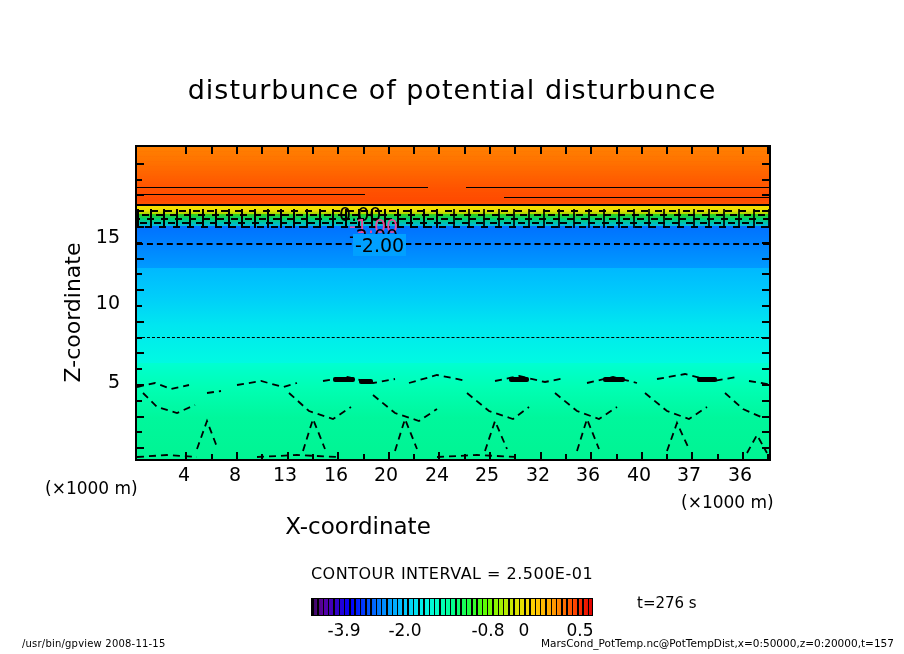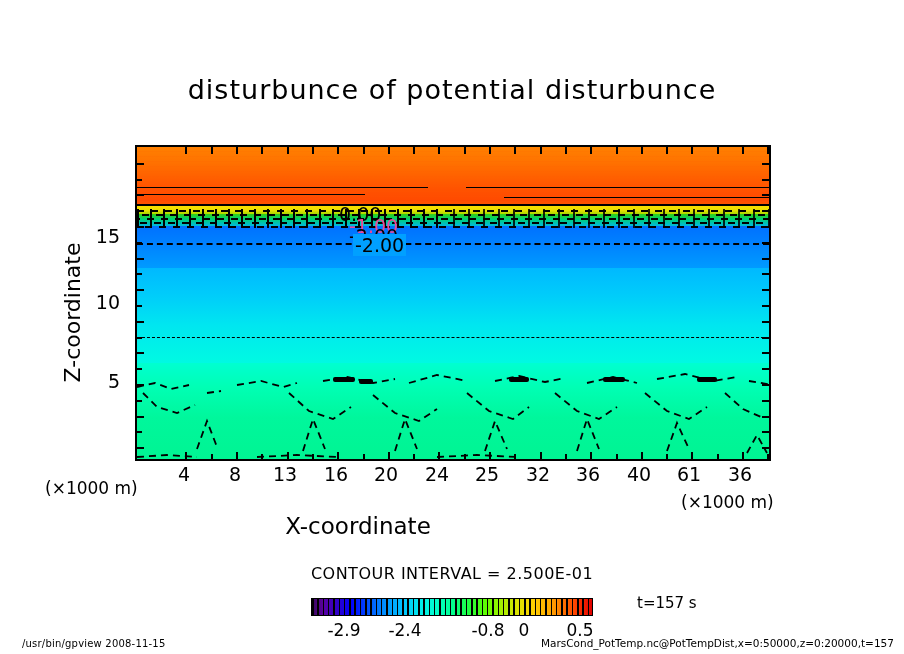--- a/index.html
+++ b/index.html
@@ -258,21 +258,21 @@
   <div class="xtlabel" style="left:184px;">4</div>
   <div class="xtlabel" style="left:235px;">8</div>
   <div class="xtlabel" style="left:285px;">13</div>
   <div class="xtlabel" style="left:336px;">16</div>
   <div class="xtlabel" style="left:386px;">20</div>
   <div class="xtlabel" style="left:437px;">24</div>
   <div class="xtlabel" style="left:487px;">25</div>
   <div class="xtlabel" style="left:538px;">32</div>
   <div class="xtlabel" style="left:588px;">36</div>
   <div class="xtlabel" style="left:639px;">40</div>
-  <div class="xtlabel" style="left:689px;">61</div>
+  <div class="xtlabel" style="left:689px;">37</div>
   <div class="xtlabel" style="left:740px;">36</div>
 </div>
 
 <div>
   <div class="ytlabel" style="top:381px;">5</div>
   <div class="ytlabel" style="top:302px;">10</div>
   <div class="ytlabel" style="top:236px;">15</div>
 </div>
 
 <div class="abs" id="ylabel">Z-coordinate</div>
@@ -285,23 +285,23 @@
 <div class="abs" id="cbar-wrap">
   <div id="cbar-grad" style="background:linear-gradient(to right,
          #3a0a5a 0%, #5a00a0 4%, #3000c8 9%, #0000ff 14%,
          #0050ff 20%, #0090ff 26%, #00c0ff 32%, #00e8f0 38%,
          #00ffd0 44%, #00ff90 50%, #20ff40 56%, #60ff00 62%,
          #a8f000 68%, #e0e000 74%, #ffd000 79%, #ffa800 85%,
          #ff7000 90%, #ff3800 95%, #e00000 100%);"></div>
   <div id="cbar-ticks"></div>
 </div>
 <div>
-  <div class="cblabel" style="left:344px;">-2.9</div>
-  <div class="cblabel" style="left:405px;">-2.4</div>
+  <div class="cblabel" style="left:344px;">-3.9</div>
+  <div class="cblabel" style="left:405px;">-2.0</div>
   <div class="cblabel" style="left:488px;">-0.8</div>
   <div class="cblabel" style="left:524px;">0</div>
   <div class="cblabel" style="left:580px;">0.5</div>
 </div>
 
-<div class="abs" id="tval">t=157 s</div>
+<div class="abs" id="tval">t=276 s</div>
 
 <div class="abs" id="foot-left">/usr/bin/gpview  2008-11-15</div>
 <div class="abs" id="foot-right">MarsCond_PotTemp.nc@PotTempDist,x=0:50000,z=0:20000,t=157</div>
 
 </body></html>

